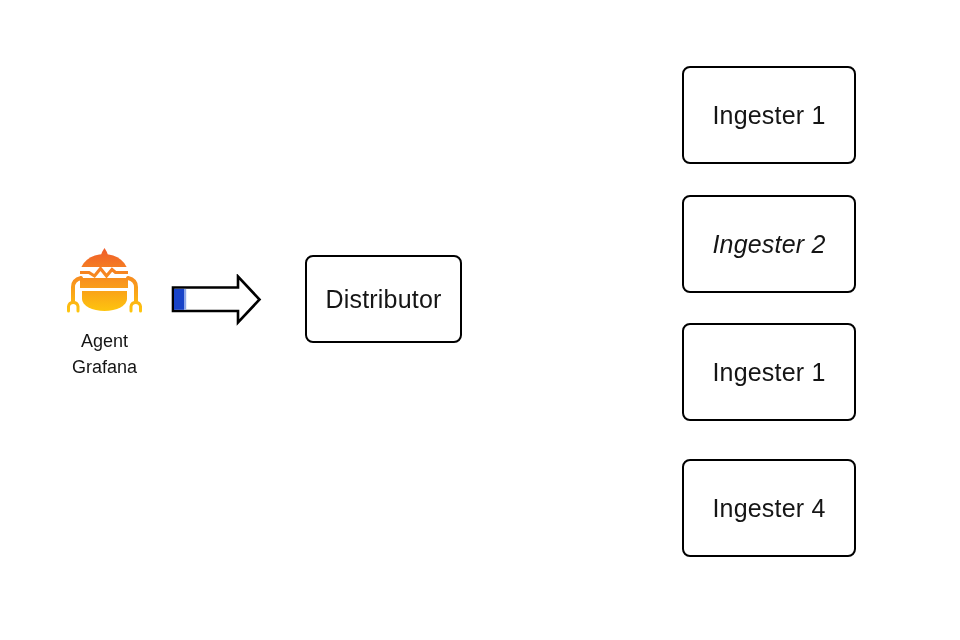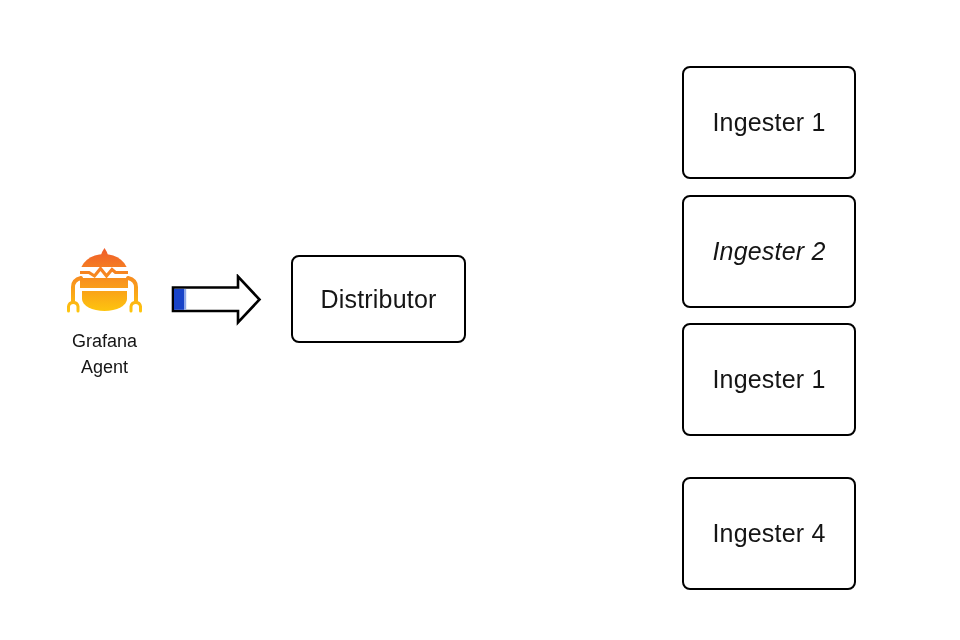--- a/index.html
+++ b/index.html
@@ -29,26 +29,26 @@
     position: absolute;
     box-sizing: border-box;
     background: #ffffff;
     border: 2px solid #000000;
     border-radius: 8px;
     display: flex; align-items: center; justify-content: center;
     font-size: 25px;
     color: #151515;
     letter-spacing: 0.2px;
   }
-  .box-distributor { left: 291px; top: 255px; width: 175px; height: 88px; }
-  .box-ingester   { left: 682px; width: 174px; height: 113px; }
+  .box-distributor { left: 305px; top: 255px; width: 157px; height: 88px; }
+  .box-ingester   { left: 682px; width: 174px; height: 98px; }
   .ing-1 { top: 66px; }
   .ing-2 { top: 195px; font-style: italic; }
   .ing-3 { top: 323px; }
-  .ing-4 { top: 477px; }
+  .ing-4 { top: 459px; }
 </style>
 </head>
 <body>
 
 <div class="canvas">
 
   <svg class="abs agent-icon" viewBox="0 0 75 67" xmlns="http://www.w3.org/2000/svg">
     <defs>
       <linearGradient id="agrad" gradientUnits="userSpaceOnUse" x1="0" y1="0" x2="0" y2="67">
         <stop offset="0" stop-color="#EF5A2B"></stop>
@@ -61,22 +61,22 @@
     <rect x="7" y="20" width="61" height="11" fill="#FFFFFF"></rect>
     <path fill="none" stroke="url(#agrad)" stroke-width="3.2" d="M13 25.5 H22 L27.5 29 L33.5 21.5 L39.5 29 L45 22.5 L48.5 25.5 H61"></path>
     <path fill="url(#agrad)" d="M15 44 H60 V52 A22.5 12 0 0 1 15 52 Z"></path>
     <path fill="none" stroke="url(#agrad)" stroke-width="4" stroke-linecap="round" d="M14 31 C8 32.5 6 36 6 40 V54"></path>
     <path fill="none" stroke="url(#agrad)" stroke-width="3" stroke-linecap="round" d="M1.5 64 V59.5 A4.8 4.8 0 0 1 11 59.5 V64"></path>
     <path fill="none" stroke="url(#agrad)" stroke-width="4" stroke-linecap="round" d="M61 31 C67 32.5 69 36 69 40 V54"></path>
     <path fill="none" stroke="url(#agrad)" stroke-width="3" stroke-linecap="round" d="M64 64 V59.5 A4.8 4.8 0 0 1 73.5 59.5 V64"></path>
   </svg>
 
   <div class="abs agent-label">
+    <div>Agent</div>
     <div>Grafana</div>
-    <div>Agent</div>
   </div>
 
   <svg class="abs flow-arrow" viewBox="0 0 92 52" xmlns="http://www.w3.org/2000/svg">
     <polygon points="3,13.5 68,13.5 68,2.5 89.5,25.5 68,48.5 68,37 3,37" stroke-width="2.6" stroke-linejoin="miter" fill="#ffffff" stroke="#000000"></polygon>
     <rect x="4" y="14.9" width="10" height="20.9" fill="#1843C8"></rect>
     <rect x="14" y="14.9" width="2.2" height="20.9" fill="#8FA8E8"></rect>
   </svg>
 
   <div class="box box-distributor">
     <span>Distributor</span>

